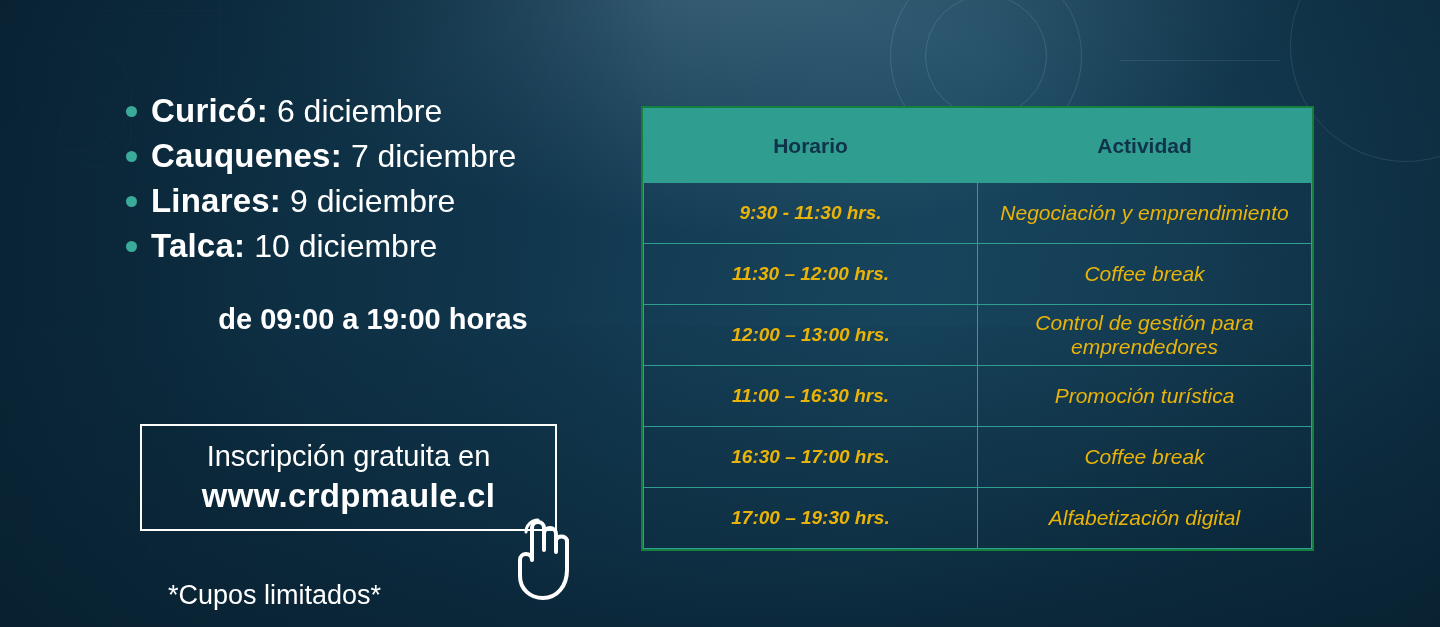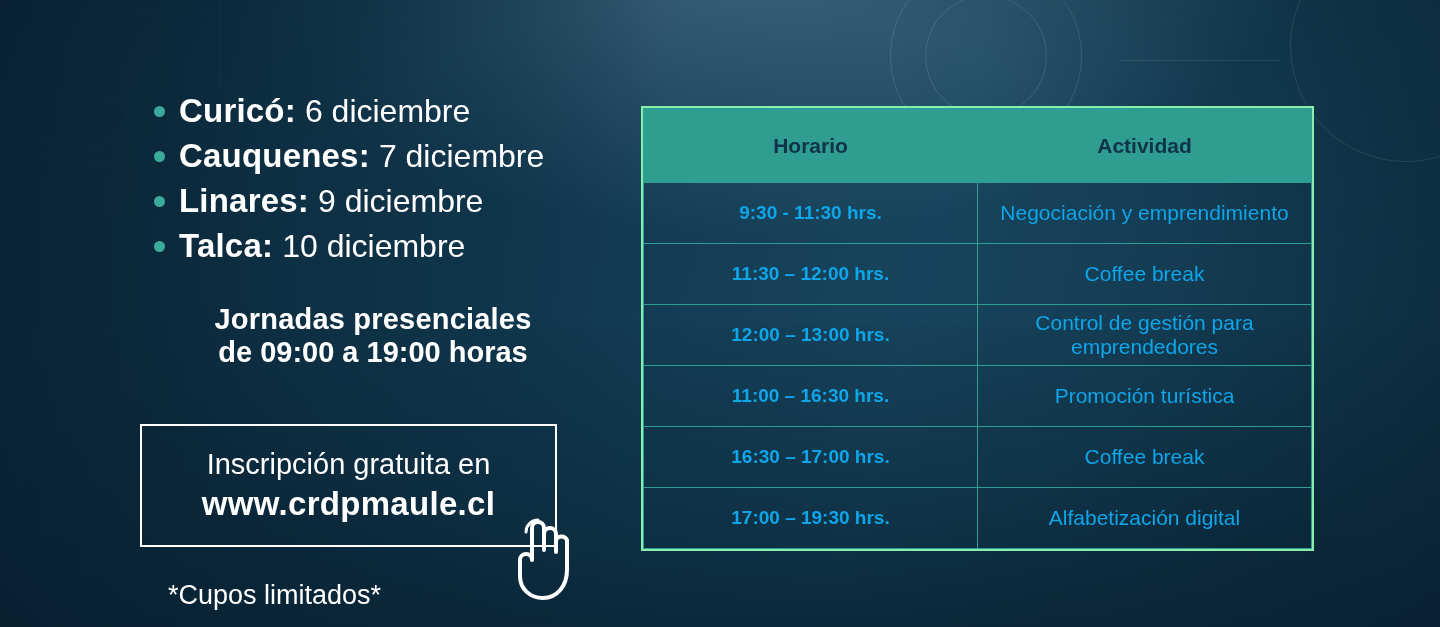--- a/index.html
+++ b/index.html
@@ -52,21 +52,21 @@
   
   .left {
     position: absolute;
     left: 0;
     top: 0;
     width: 620px;
     height: 627px;
   }
   .city-list {
     position: absolute;
-    left: 154px;
+    left: 126px;
     top: 92px;
     list-style: none;
     margin: 0;
     padding: 0;
   }
   .city-item {
     display: flex;
     align-items: baseline;
     margin-bottom: 7px;
     white-space: nowrap;
@@ -108,21 +108,21 @@
     font-size: 29px;
     font-weight: 700;
     margin-top: 0;
   }
 
   .cta-box {
     position: absolute;
     left: 140px;
     top: 424px;
     width: 417px;
-    height: 123px;
+    height: 107px;
     border: 2px solid #ffffff;
     box-sizing: border-box;
     display: flex;
     flex-direction: column;
     align-items: center;
     justify-content: center;
   }
   .cta-line1 {
     font-size: 29px;
     font-weight: 400;
@@ -150,21 +150,21 @@
     width: 62px;
     height: 92px;
   }
 
   
   .table-wrap {
     position: absolute;
     left: 641px;
     top: 106px;
     width: 673px;
-    border: 2px solid #86efac;
+    border: 2px solid #15803d;
     box-sizing: border-box;
   }
   table.schedule {
     border-collapse: collapse;
     width: 100%;
     table-layout: fixed;
   }
   table.schedule th,
   table.schedule td {
     border: 1px solid #2f9d90;
@@ -174,21 +174,22 @@
   table.schedule thead th {
     background: #2f9d90;
     color: #0f3348;
     font-size: 21px;
     font-weight: bold;
     height: 71px;
     border-color: #2f9d90;
   }
   table.schedule td {
     height: 58px;
-    color: #0ea5e9;
+    color: #eab308;
+    font-style: italic;
   }
   td.time {
     width: 218px;
     font-size: 19px;
     font-weight: bold;
   }
   td.activity {
     font-size: 21px;
     font-weight: 400;
   }
@@ -229,21 +230,20 @@
       <span class="city-date">9 diciembre</span>
     </li>
     <li class="city-item">
       <span class="bullet"></span>
       <span class="city-name">Talca:</span>
       <span class="city-date">10 diciembre</span>
     </li>
   </ul>
 
   <div class="jornadas">
-    <div class="jornadas-title">Jornadas presenciales</div>
     <div class="jornadas-sub">de 09:00 a 19:00 horas</div>
   </div>
 
   <div class="cta-box">
     <div class="cta-line1">Inscripción gratuita en</div>
     <div class="cta-line2">www.crdpmaule.cl</div>
   </div>
 
   <div class="hand-icon">
     <svg viewBox="0 0 62 92" width="62" height="92" fill="none" xmlns="http://www.w3.org/2000/svg">

